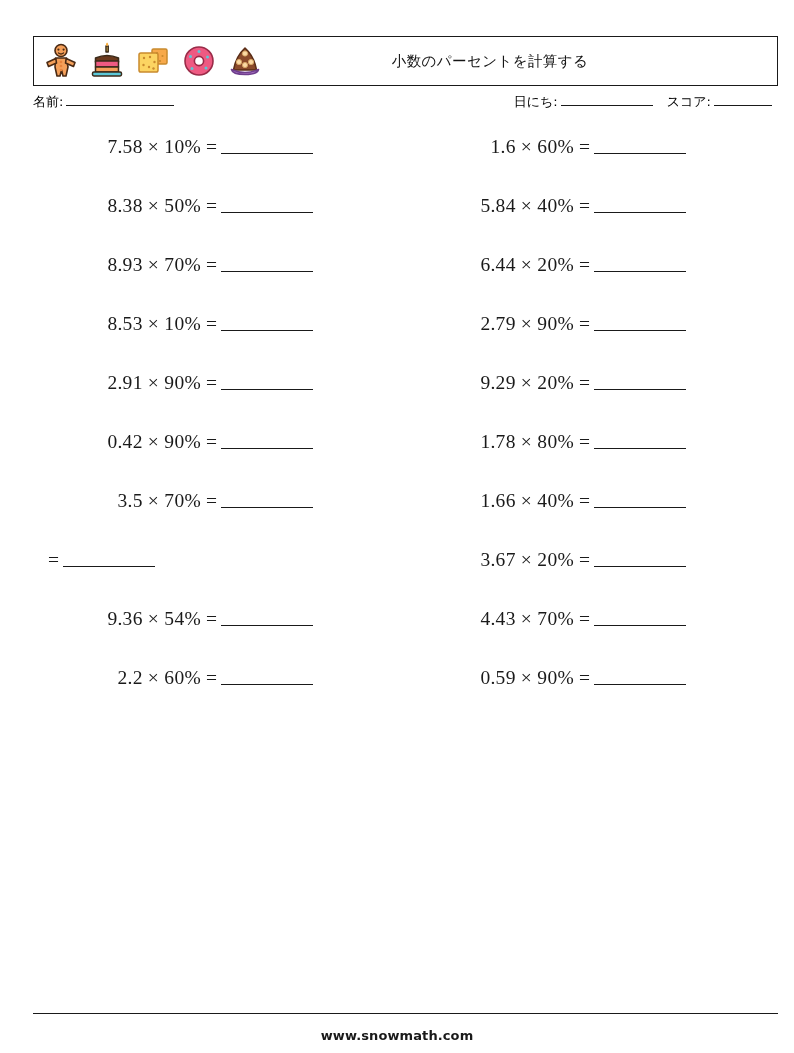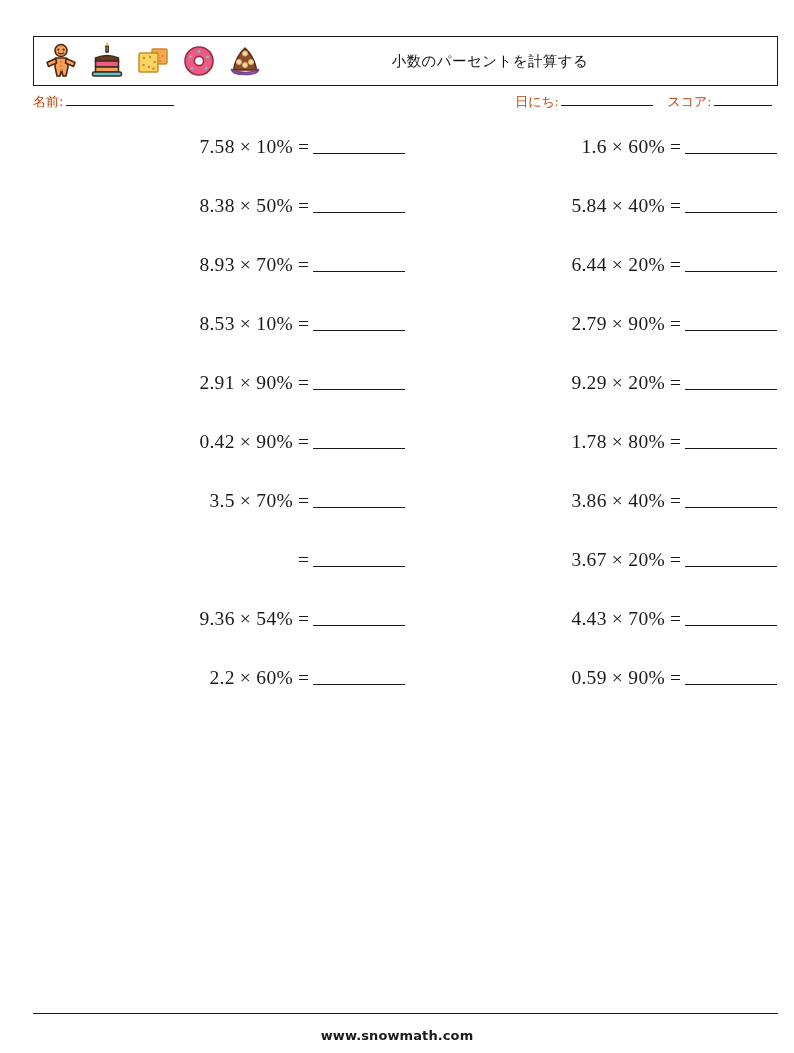--- a/index.html
+++ b/index.html
@@ -55,34 +55,33 @@
 
   
   .meta-row {
     position: absolute;
     left: 33px;
     top: 92px;
     width: 745px;
     height: 24px;
     font-family: "DejaVu Sans", "Liberation Sans", sans-serif;
     font-size: 13px;
-    color: #c2410c;
+    color: #000000;
   }
   .meta-left {
     position: absolute;
     left: 0;
     top: 0;
     white-space: nowrap;
   }
   .meta-right {
     position: absolute;
     right: 4px;
     top: 0;
     white-space: nowrap;
-    font-family: Liberation Serif, serif;
   }
   .meta-label { }
   .blank-rule {
     display: inline-block;
     border-bottom: 1.4px solid #1a1a1a;
     vertical-align: baseline;
     margin: 0 2px 0 3px;
     height: 13px;
   }
   .rule-name  { width: 108px; }
@@ -99,21 +98,21 @@
   }
   .prob-row {
     display: flex;
     height: 59px;
     align-items: flex-start;
   }
   .prob-col {
     width: 372px;
     box-sizing: border-box;
     display: flex;
-    justify-content: flex-end;
+    justify-content: flex-start;
   }
   .prob-col.col-left  { padding-left: 10px; }
   .prob-col.col-right { padding-left: 11px; }
   .problem {
     font-family: "Liberation Serif", "DejaVu Serif", serif;
     font-size: 19.5px;
     color: #1a1a1a;
     white-space: nowrap;
     display: flex;
     align-items: baseline;
@@ -344,21 +343,21 @@
     <div class="prob-row">
       <div class="prob-col col-left">
         <div class="problem">
           <span class="prob-expr">3.5 × 70%</span>
           <span class="prob-eq">=</span>
           <span class="answer-rule"></span>
         </div>
       </div>
       <div class="prob-col col-right">
         <div class="problem">
-          <span class="prob-expr">3.86 × 40%</span>
+          <span class="prob-expr">1.66 × 40%</span>
           <span class="prob-eq">=</span>
           <span class="answer-rule"></span>
         </div>
       </div>
     </div>
     <div class="prob-row">
       <div class="prob-col col-left">
         <div class="problem">
           <span class="prob-eq">=</span>
           <span class="answer-rule"></span>

